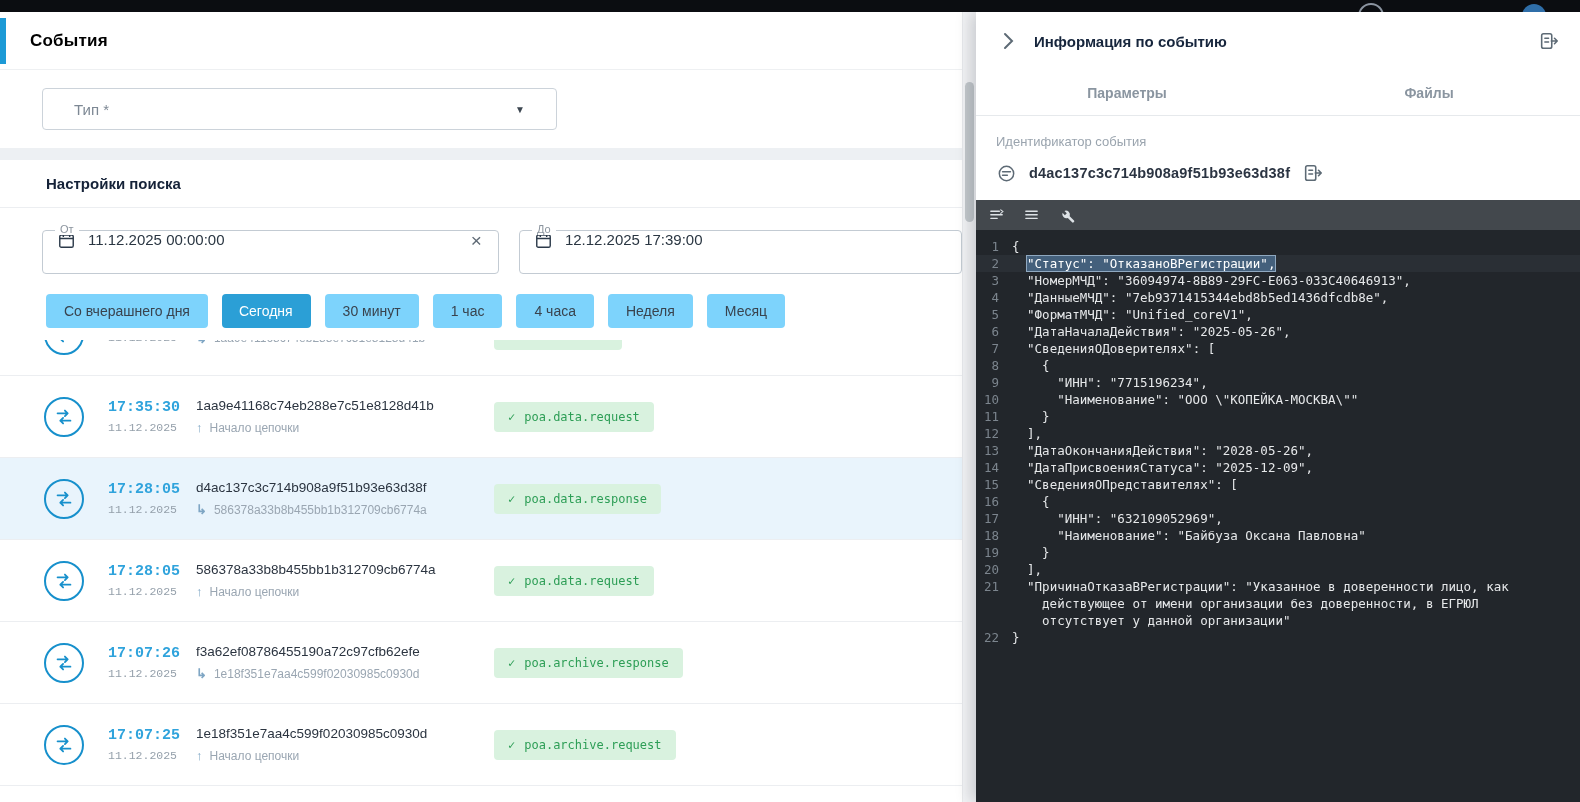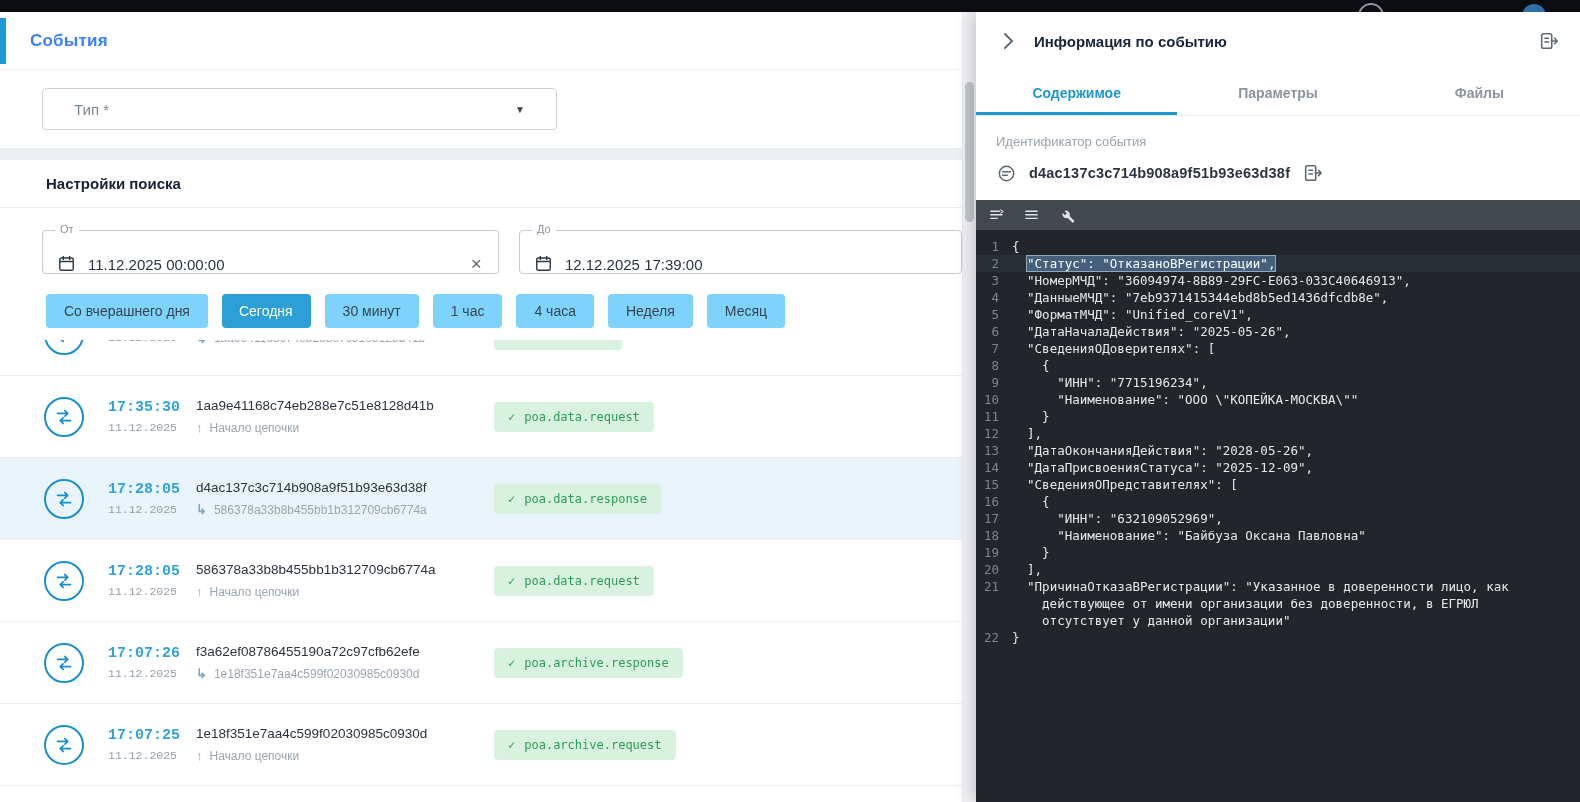--- a/index.html
+++ b/index.html
@@ -10,39 +10,39 @@
   
   .topbar { position:absolute; left:0; top:0; width:1580px; height:12px; background:#0b0d11; overflow:hidden; z-index:30; }
   .avatar-sliver { position:absolute; right:196px; top:3px; width:26px; height:26px; border-radius:50%; border:2px solid #8b94a0; }
   .bell-sliver { position:absolute; right:34px; top:4px; width:24px; height:24px; border-radius:50%; background:#2f6ea8; }
 
   
   .main { position:absolute; left:0; top:12px; width:962px; height:790px; background:#fff; overflow:hidden; }
 
   .header-band { position:relative; height:58px; display:flex; align-items:center; border-bottom:1px solid #eef0f2; }
   .accent { position:absolute; left:0; top:6px; width:6px; height:46px; background:#1d9ad6; }
-  .page-title { margin-left:30px; font-size:17px; font-weight:bold; color:#3b82f6; letter-spacing:.2px; }
+  .page-title { margin-left:30px; font-size:17px; font-weight:bold; color:#000000; letter-spacing:.2px; }
 
   .filter-band { height:78px; padding:18px 0 0 42px; display:flex; gap:22px; }
   .select-field { width:515px; height:42px; border:1px solid #ccd3da; border-radius:4px;
                   display:flex; align-items:center; justify-content:space-between; padding:0 31px; cursor:pointer; background:#fff; }
   .select-label { color:#7d8894; font-size:15px; }
   .caret { color:#3c4650; font-size:10px; }
   .text-input { width:420px; height:42px; border:1px solid #ccd3da; border-radius:4px; padding:0 16px;
                 font-size:15px; color:#2a3642; font-family:inherit; outline:none; }
   .text-input::placeholder { color:#a0aab4; }
 
   .gap-band { height:12px; background:#edf0f3; }
 
   .search-title-row { height:48px; display:flex; align-items:center; padding-left:46px; border-bottom:1px solid #eceef1; }
   .search-title { font-size:15px; font-weight:bold; color:#152238; }
 
   .date-row { padding:22px 0 0 42px; display:flex; gap:20px; }
   .date-field { position:relative; width:495px; height:44px; border:1px solid #c3cbd3; border-radius:4px;
-                display:flex; align-items:flex-end; padding:0 14px; background:#fff; cursor:pointer; }
+                display:flex; align-items:flex-start; padding:0 14px; background:#fff; cursor:pointer; }
   .date-field.to { width:480px; }
   .date-legend { position:absolute; top:-8px; left:12px; background:#fff; padding:0 5px; font-size:11px; color:#8b949e; }
   .cal-icon { width:19px; height:19px; flex:none; }
   .date-value { margin-left:12px; font-size:15px; color:#2a3642; flex:1; }
   .clear-x { color:#5f6a75; font-size:19px; line-height:1; cursor:pointer; padding:0 2px; }
 
   .quick-row { padding:20px 0 12px 46px; display:flex; gap:14px; }
   .qbtn { height:34px; padding:0 18px; border:none; border-radius:4px; background:#7dd3fc; color:#39434e;
           font-size:14px; font-family:inherit; cursor:pointer; white-space:nowrap; }
   .qbtn.active { background:#2b9fd6; color:#fff;padding-left:17px; }
@@ -313,21 +313,20 @@
       </svg>
       <div class="panel-title">Информация по событию</div>
       <svg class="icon-btn" viewBox="0 0 24 24" fill="none" stroke="#5d6a75" stroke-width="1.7" stroke-linecap="round" stroke-linejoin="round">
         <rect x="4" y="4" width="11" height="16" rx="2"></rect>
           <path d="M7.5 9h4M7.5 13h4"></path>
           <path d="M14.5 12h6.5M18 9l3 3-3 3"></path>
       </svg>
     </div>
 
     <div class="tabs">
-        <div class="tab active">Содержимое</div>
         <div class="tab">Параметры</div>
         <div class="tab">Файлы</div>
       </div>
 
     <div class="id-section">
       <div class="id-label">Идентификатор события</div>
       <div class="id-row">
         <svg class="id-icon" viewBox="0 0 24 24" fill="none" stroke="#5d6a75" stroke-width="1.7" stroke-linecap="round">
           <circle cx="12" cy="12" r="8.2"></circle>
             <path d="M7.5 10h9M7.5 14h5.5"></path>

